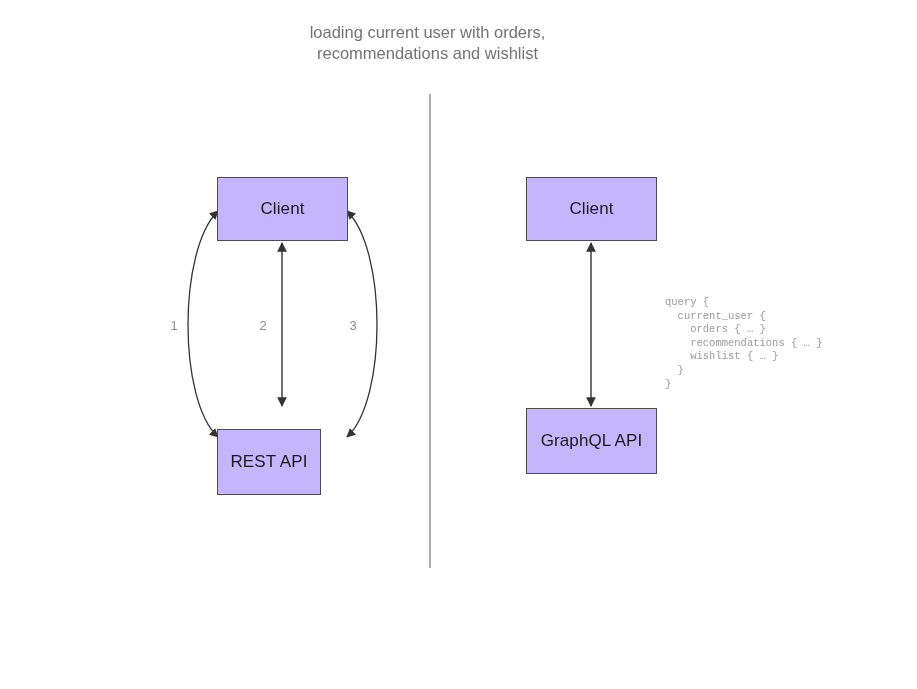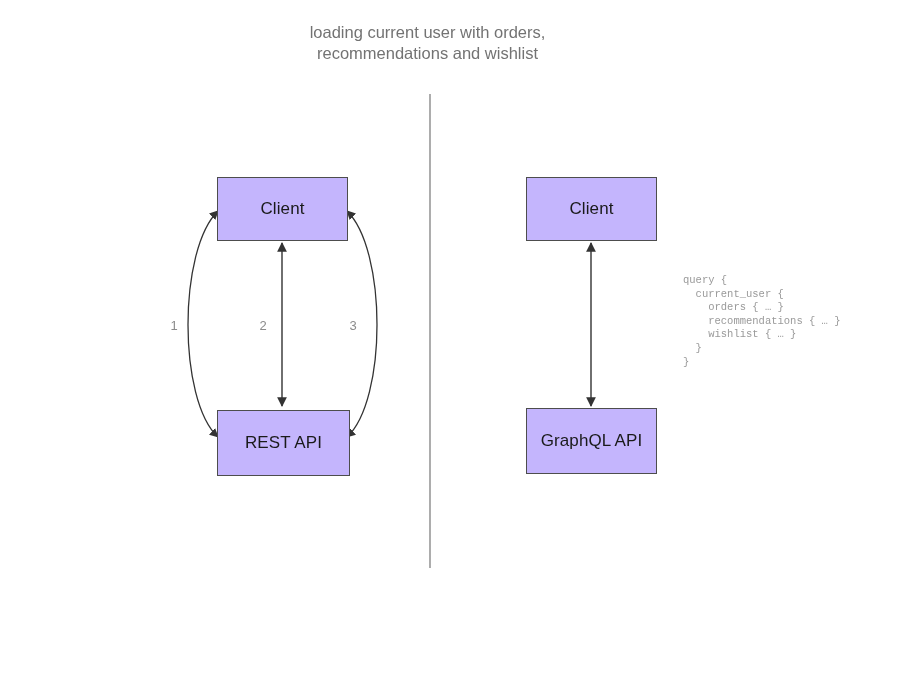--- a/index.html
+++ b/index.html
@@ -49,21 +49,21 @@
     border: 1.4px solid #4d4d4d;
     display: flex;
     align-items: center;
     justify-content: center;
     font-size: 17px;
     color: #1a1a1a;
     letter-spacing: 0.1px;
     text-align: center;
   }
   #node-client-rest  { left: 217px; top: 177px; width: 131px; height: 64px; }
-  #node-rest-api     { left: 217px; top: 410px; width: 133px; height: 66px; }
+  #node-rest-api     { left: 217px; top: 429px; width: 104px; height: 66px; }
   #node-client-gql   { left: 526px; top: 177px; width: 131px; height: 64px; }
   #node-graphql-api  { left: 526px; top: 408px; width: 131px; height: 66px; }
 
   
   .edge-label {
     position: absolute;
     font-size: 13px;
     color: #8c8c8c;
     text-align: center;
     width: 20px;
@@ -75,21 +75,21 @@
   
   .code-block {
     position: absolute;
     font-family: "Liberation Mono", "DejaVu Sans Mono", monospace;
     font-size: 10.5px;
     line-height: 13.6px;
     color: #9a9a9a;
     white-space: pre;
   }
   #rest-endpoint-list { left: 8px; top: 179px; }
-  #graphql-query      { left: 665px; top: 274px; margin-left: 18px; }
+  #graphql-query      { left: 665px; top: 296px; }
 </style>
 </head>
 <body>
 
 <div id="canvas">
 
   <div class="diagram-title">loading current user with orders,
 recommendations and wishlist</div>
 
   <svg class="svg-layer" viewBox="0 0 917 689">

